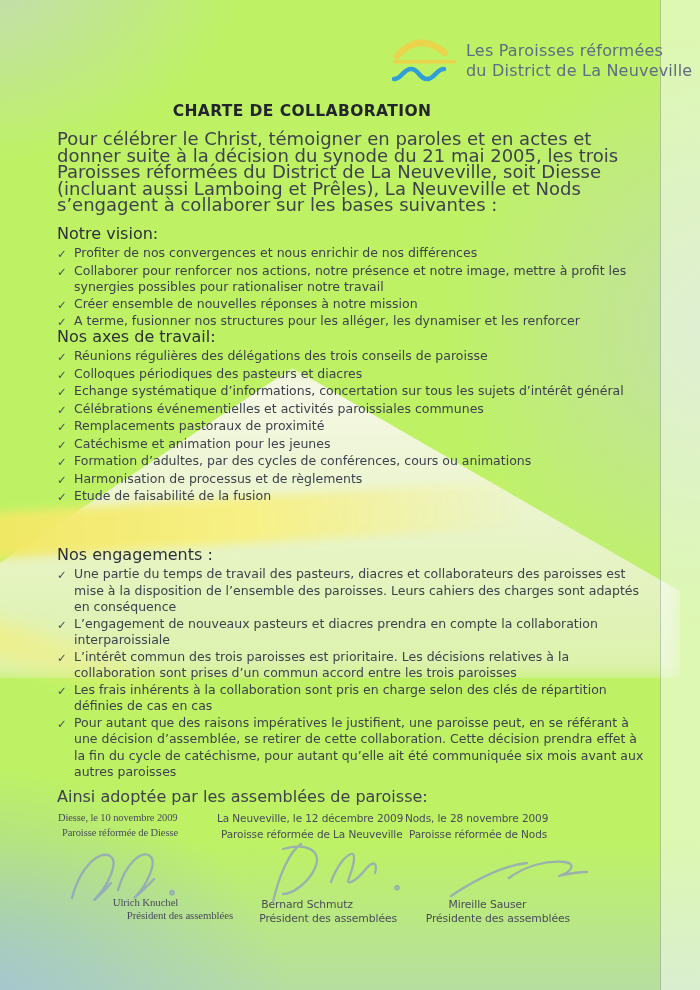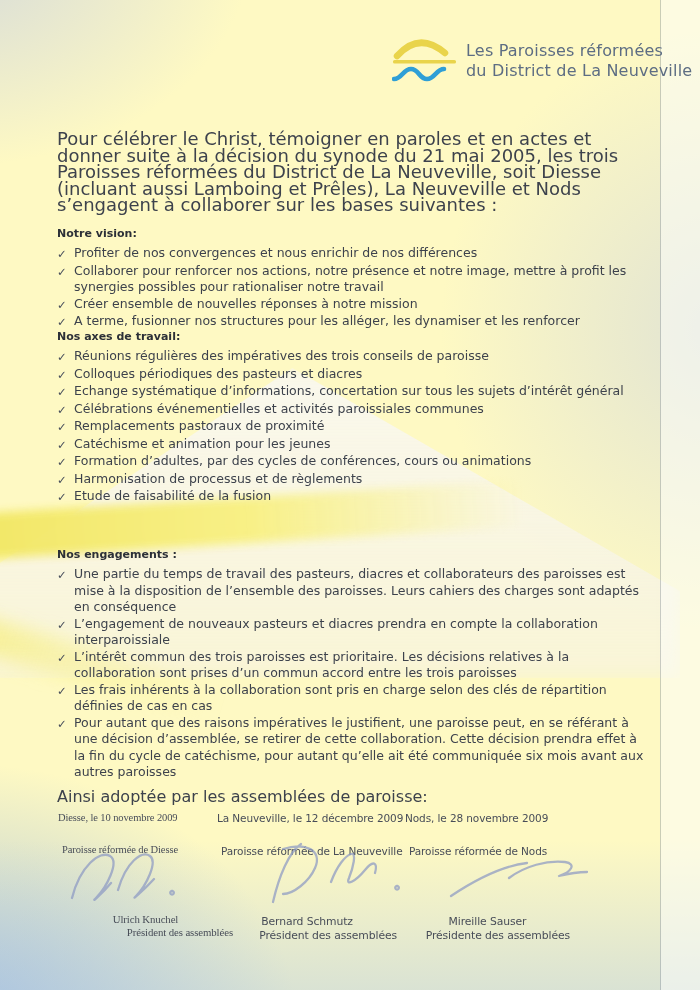--- a/index.html
+++ b/index.html
@@ -3,21 +3,21 @@
 <meta charset="utf-8">
 <style>
   :root{
     --text:#3d424c; --heading:#2c3037; --title:#22252b;
     --logo-text:#5d6d83; --logo-yellow:#e9d44b; --logo-blue:#2f9fd6;
     --sign-ink:#8d9ac4; --small-text:#484d58;
   }
   html,body{margin:0;padding:0;background:#9aa0ab;}
   .page{
     position:relative; width:700px; height:990px; overflow:hidden;
-    background:#fef9c3;
+    background:#bef264;
     font-family:"DejaVu Sans","Liberation Sans",sans-serif;
     color:var(--text);
   }
   
   .bg{position:absolute;inset:0;pointer-events:none;}
   .bg-topleft{background:radial-gradient(ellipse 430px 310px at -50px -50px, rgba(198,207,227,.75), rgba(198,207,227,0) 70%);}
   .bg-rightmid{background:radial-gradient(ellipse 400px 430px at 720px 330px, rgba(200,209,225,.55), rgba(200,209,225,0) 70%);}
   .wm-hill{
     position:absolute; left:-80px; top:368px; width:760px; height:310px;
     background:linear-gradient(180deg, rgba(249,247,239,.95), rgba(244,241,230,.55));
@@ -49,30 +49,30 @@
   .logo-line.l1{top:14px;}
   .logo-line.l2{top:34px;}
   .doc-title{position:absolute;left:57px;top:102px;width:490px;text-align:center;
     font-size:15.5px;font-weight:bold;color:var(--title);letter-spacing:.4px;}
   .intro{position:absolute;left:57px;top:131px;width:582px;
     font-size:18px;line-height:16.5px;}
   .section{position:absolute;left:57px;width:592px;}
   .sec-vision{top:225px;}
   .sec-axes{top:328px;}
   .sec-engagements{top:546px;}
-  .sec-heading{font-size:11px;font-weight:bold;color:var(--heading);line-height:18px;margin-bottom:2px;}
+  .sec-heading{font-size:16px;font-weight:normal;color:var(--heading);line-height:18px;margin-bottom:2px;}
   ul.checklist{list-style:none;margin:0;padding:0;}
   ul.checklist li{display:flex;font-size:12.5px;line-height:16.5px;}
   .chk{flex:0 0 17px;font-size:11.5px;padding-top:1px;color:#4a505c;}
   .li-text{flex:1;}
   .adoption{position:absolute;left:57px;top:787px;font-size:16px;}
   
   .sig-col{position:absolute;top:812px;font-size:10.5px;color:var(--small-text);letter-spacing:-.1px;}
   .sig-col .date{white-space:nowrap;}
-  .sig-col .parish{white-space:nowrap;margin-top:21px;padding-left:4px;}
+  .sig-col .parish{white-space:nowrap;margin-top:4px;padding-left:4px;}
   .sig-col .name{margin-top:58px;text-align:center;font-size:10.8px;}
   .sig-col .role{text-align:right;font-size:10.8px;margin-top:1px;white-space:nowrap;}
   .col1{left:58px;width:175px;font-family:Liberation Serif, serif;}
   .col2{left:217px;width:180px;}
   .col3{left:405px;width:165px;}
   .handsig{position:absolute;color:var(--sign-ink);opacity:.72;}
   .handsig path{stroke:currentColor;fill:none;stroke-width:2.3;stroke-linecap:round;stroke-linejoin:round;}
   .sig1{left:8px;top:34px;}
   .sig2{left:28px;top:28px;}
   .sig3{left:42px;top:44px;}
@@ -97,20 +97,21 @@
     <div class="logo">
       <svg class="logo-mark" width="70" height="58" viewBox="0 0 70 58">
         <path d="M5,27 Q27,2 53,24" stroke="var(--logo-yellow)" stroke-width="6.5" fill="none" stroke-linecap="round"></path>
         <rect x="1" y="31" width="63" height="3.6" rx="1.6" fill="var(--logo-yellow)"></rect>
         <path d="M2,50 C10,50 11,40 19,40 C27,40 27,50 35,50 C43,50 44,40 52,40" stroke="var(--logo-blue)" stroke-width="4.6" fill="none" stroke-linecap="round"></path>
       </svg>
       <div class="logo-line l1">Les Paroisses réformées</div>
       <div class="logo-line l2">du District de La Neuveville</div>
     </div>
 
+    <div class="doc-title">CHARTE DE COLLABORATION</div>
 
     <div class="intro">Pour célébrer le Christ, témoigner en paroles et en actes et donner suite à la décision du synode du 21 mai 2005, les trois Paroisses réformées du District de La Neuveville, soit Diesse (incluant aussi Lamboing et Prêles), La Neuveville et Nods s’engagent à collaborer sur les bases suivantes :</div>
 
     <div class="section sec-vision">
       <div class="sec-heading">Notre vision:</div>
       <ul class="checklist">
         <li>
             <span class="chk">✓</span>
             <span class="li-text">Profiter de nos convergences et nous enrichir de nos différences</span>
           </li>
@@ -127,21 +128,21 @@
             <span class="li-text">A terme, fusionner nos structures pour les alléger, les dynamiser et les renforcer</span>
           </li>
       </ul>
     </div>
 
     <div class="section sec-axes">
       <div class="sec-heading">Nos axes de travail:</div>
       <ul class="checklist">
         <li>
             <span class="chk">✓</span>
-            <span class="li-text">Réunions régulières des impératives des trois conseils de paroisse</span>
+            <span class="li-text">Réunions régulières des délégations des trois conseils de paroisse</span>
           </li>
         <li>
             <span class="chk">✓</span>
             <span class="li-text">Colloques périodiques des pasteurs et diacres</span>
           </li>
         <li>
             <span class="chk">✓</span>
             <span class="li-text">Echange systématique d’informations, concertation sur tous les sujets d’intérêt général</span>
           </li>
         <li>

